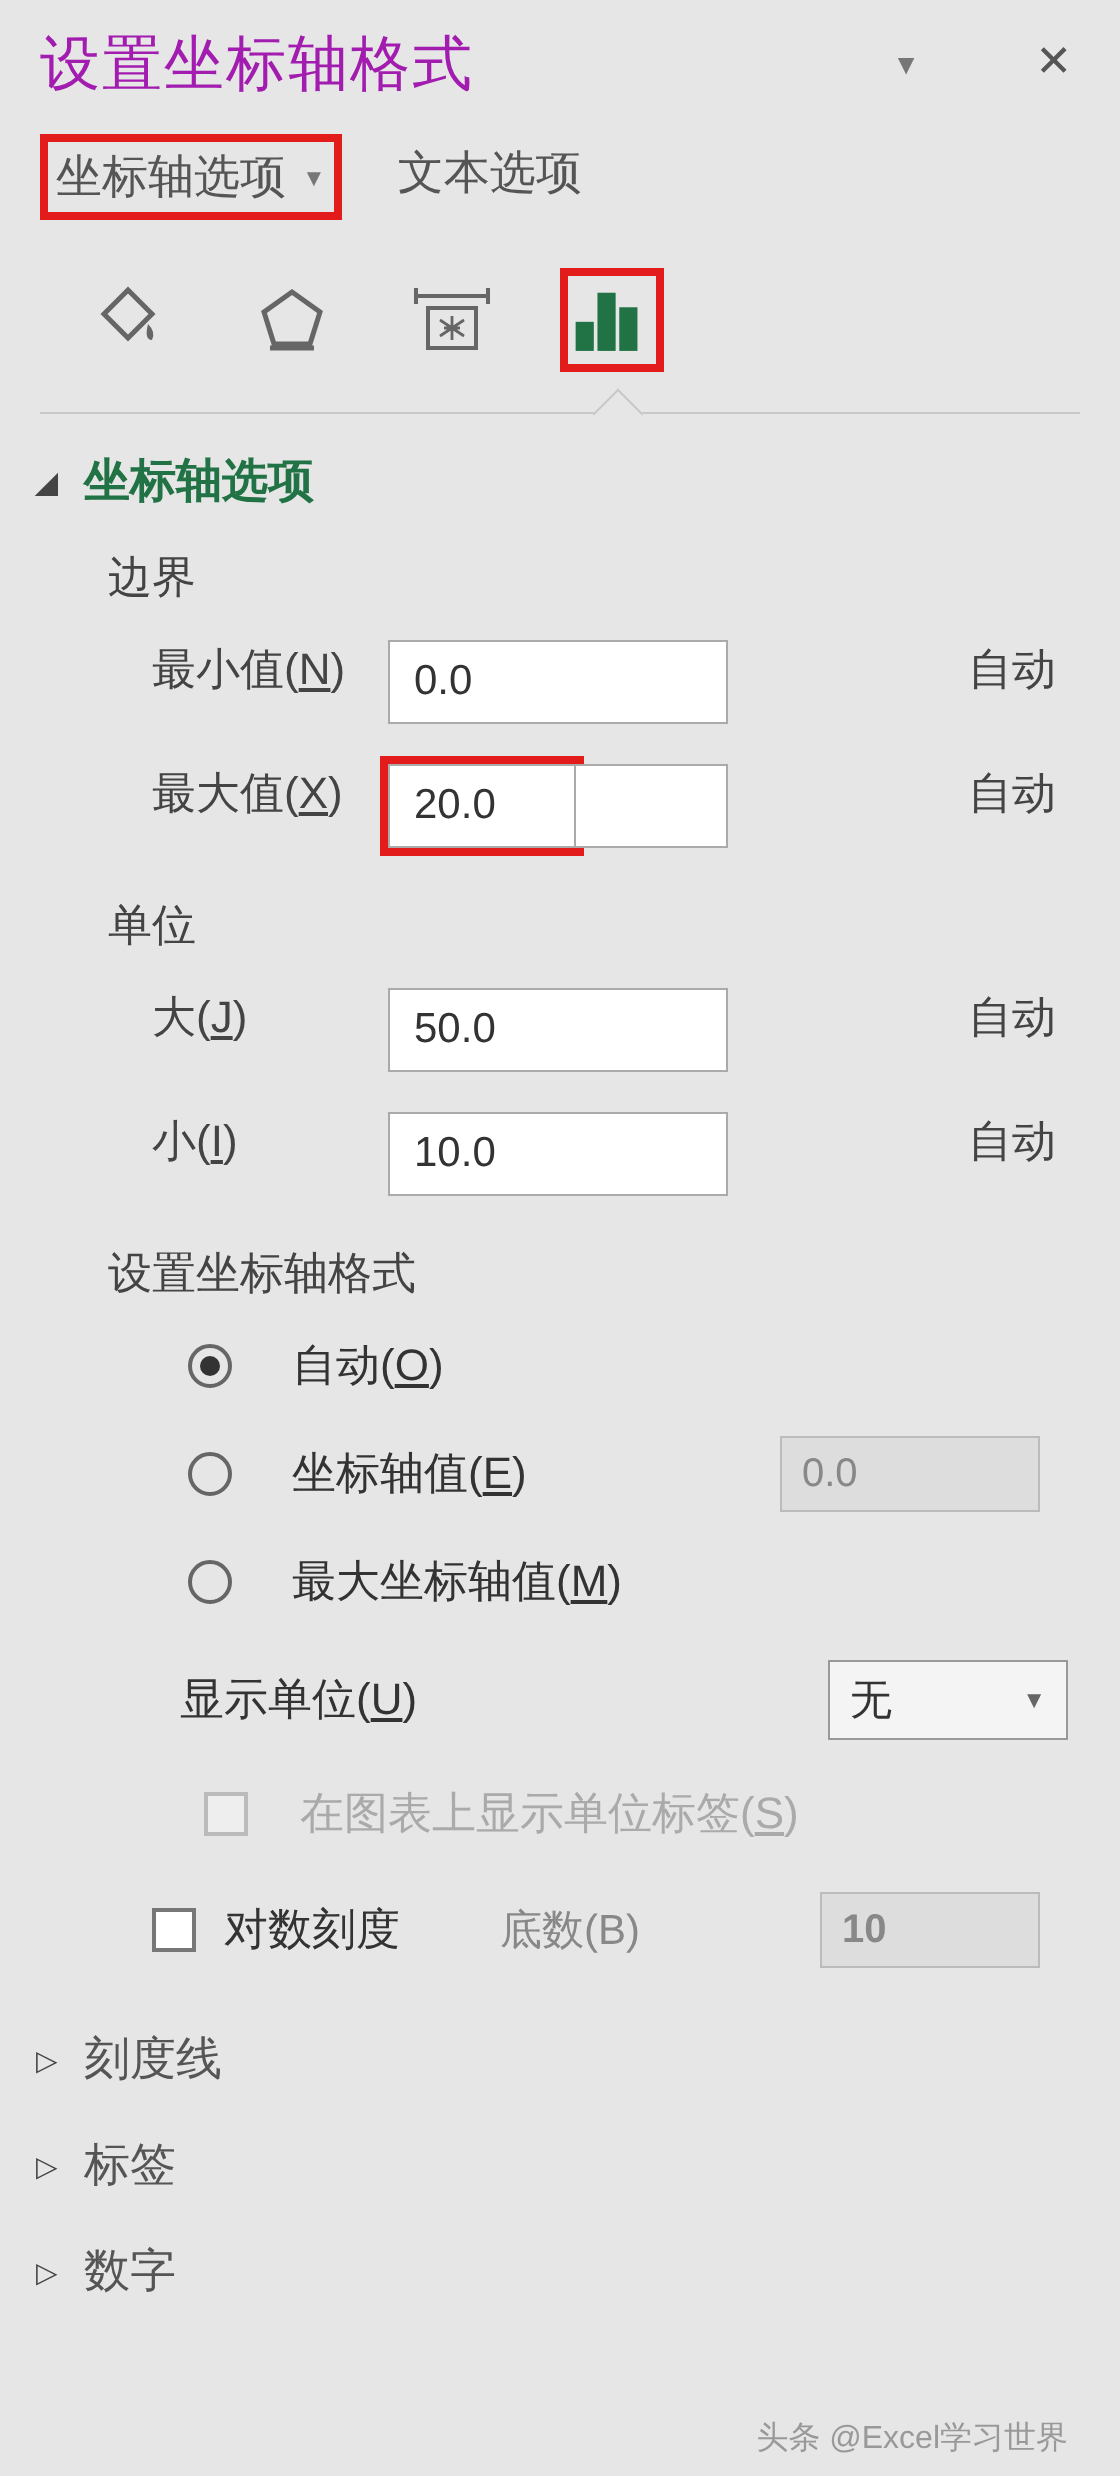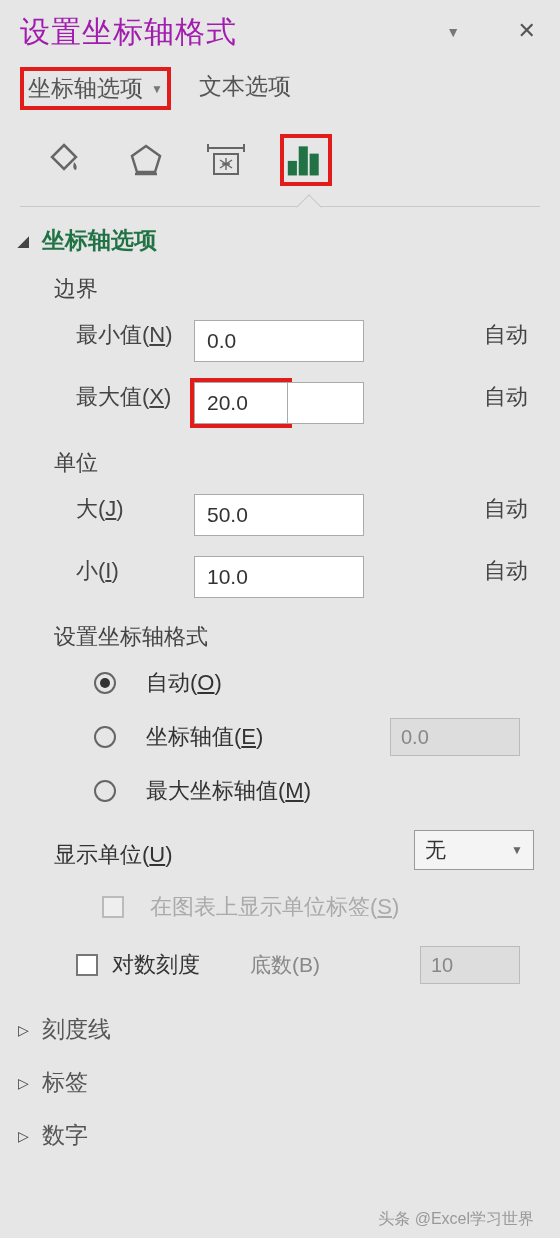--- a/index.html
+++ b/index.html
@@ -158,21 +158,21 @@
       content:""; width:10px; height:10px; background:#333; border-radius:50%;
     }
     .radio-label { font-size: 22px; color:#333; }
     .radio-label .mn { text-decoration: underline; }
     .disabled-input {
       width: 130px; height: 38px; background:#ddd; border:1px solid #bbb;
       font-size:20px; color:#888; padding:0 10px; display:flex; align-items:center;
       margin-left:auto; margin-right:20px;
     }
     .select-row {
-      display:flex; align-items:flex-end; padding: 14px 0 8px 0;
+      display:flex; align-items:center; padding: 14px 0 8px 0; margin-left: 36px;
     }
     .select-label { font-size:22px; color:#333; }
     .select-label .mn { text-decoration: underline; }
     .select-box {
       width: 120px; height: 40px; border:1px solid #999; background:#f4f4f4;
       margin-left:auto; margin-right:6px; display:flex; align-items:center;
       justify-content:space-between; padding: 0 10px; font-size:21px;
     }
     .check-row {
       display:flex; align-items:center; padding: 14px 0 10px 22px; gap: 14px;
@@ -301,21 +301,21 @@
     </div>
     <div class="check-row" style="padding-left:48px;">
       <div class="checkbox disabled"></div>
       <div class="check-label disabled">在图表上显示单位标签(<span class="mn">S</span>)</div>
     </div>
 
     <div class="check-row">
       <div class="checkbox"></div>
       <div class="check-label">对数刻度</div>
       <div class="inline-label">底数(<span class="mn">B</span>)</div>
-      <div class="disabled-input" style="width:100px;">10</div>
+      <div class="disabled-input" style="width:110px;font-weight:bold;">10</div>
     </div>
 
   </div>
 
   <div class="section-header collapsed" style="margin-top:16px;">
     <span class="triangle">▷</span>
     <span>刻度线</span>
   </div>
   <div class="section-header collapsed" style="margin-top:14px;">
     <span class="triangle">▷</span>

